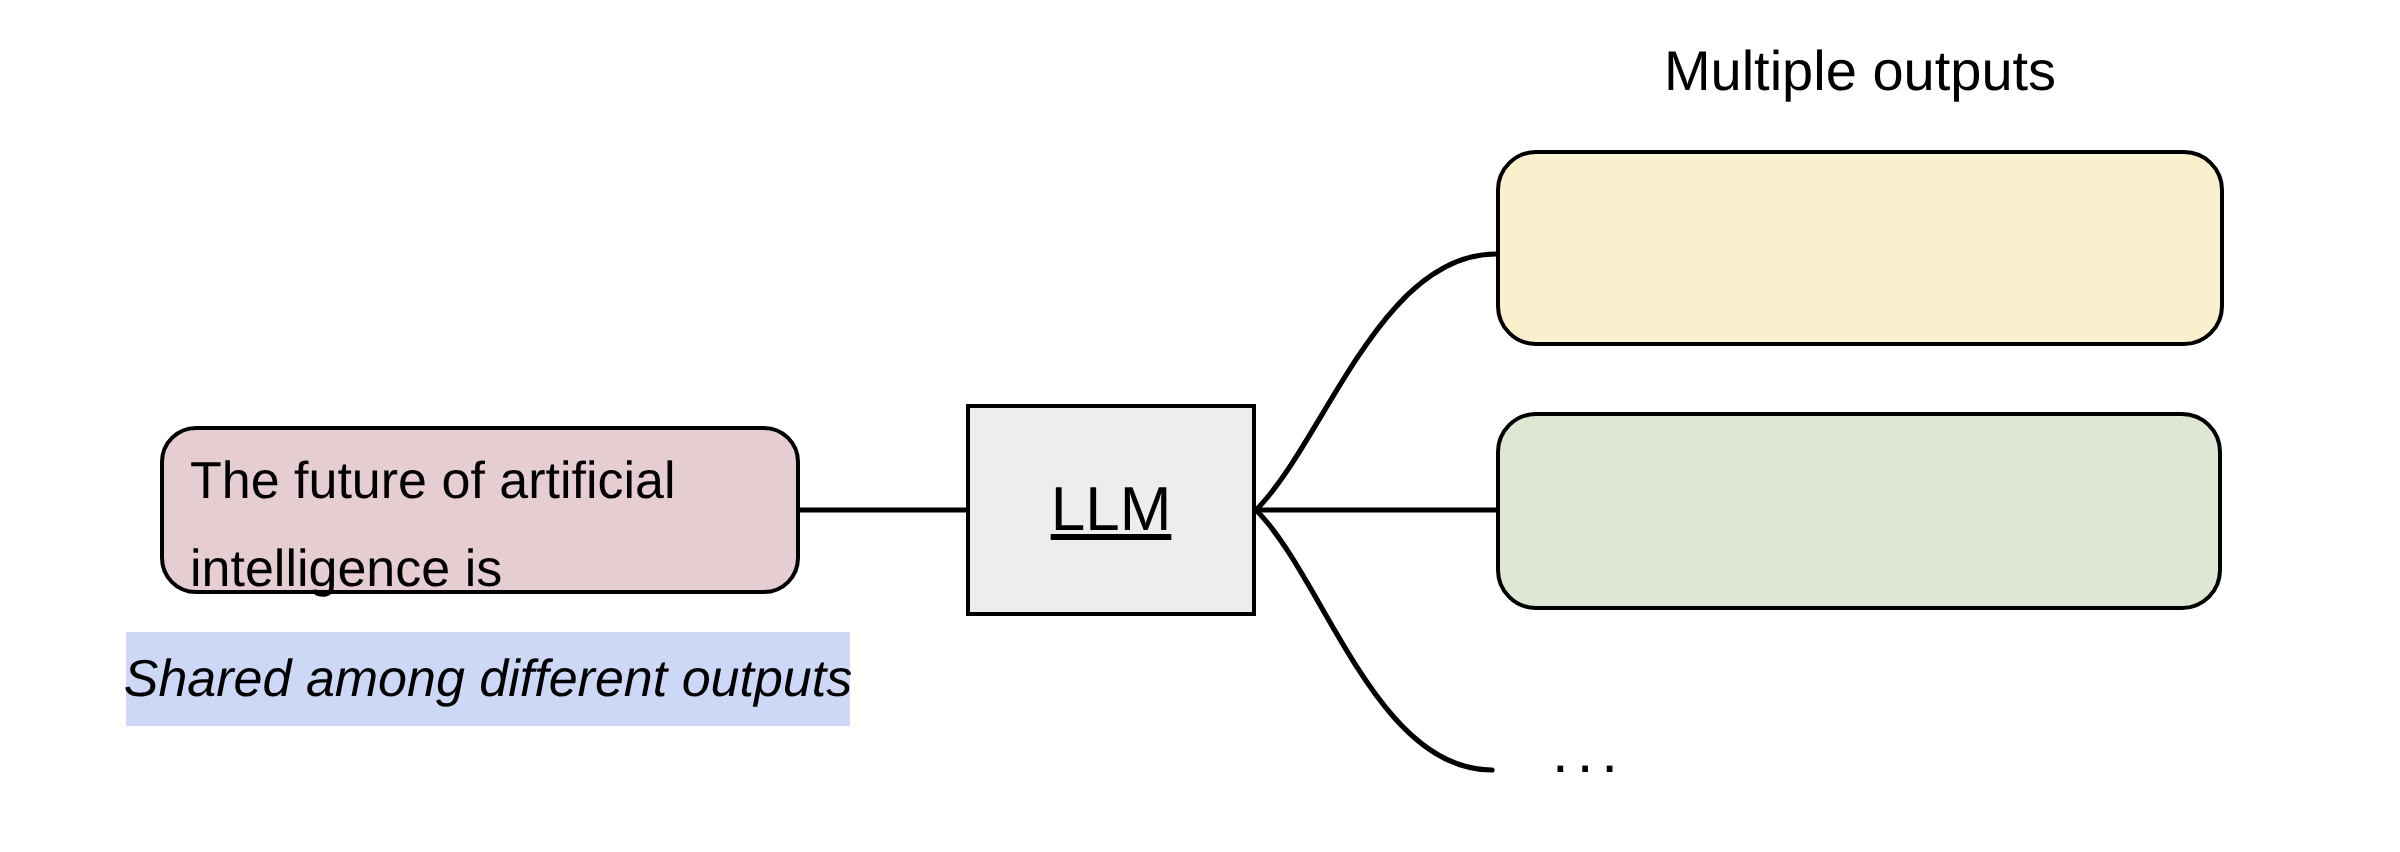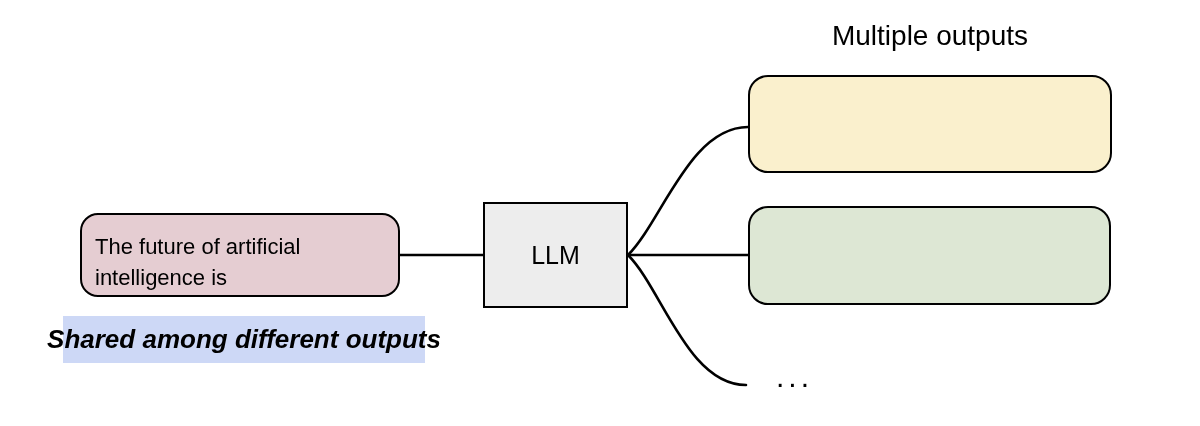--- a/index.html
+++ b/index.html
@@ -59,22 +59,22 @@
   .prompt-box {
     left: 80px;
     top: 213px;
     width: 320px;
     height: 84px;
     border-radius: 18px;
     background: #e5cdd2;
   }
   .prompt-box .box-text {
     padding: 0 10px 0 13px;
-    font-size: 22px;
-    line-height: 31px;
+    font-size: 26px;
+    line-height: 44px;
     text-align: left;
     margin-top: 13px;
   }
   .note-highlight {
     position: absolute;
     left: 63px;
     top: 316px;
     width: 362px;
     height: 47px;
     background: #cdd8f6;
@@ -90,21 +90,22 @@
   }
   .llm-box {
     left: 483px;
     top: 202px;
     width: 145px;
     height: 106px;
     background: #ededed;
     justify-content: center;
   }
   .llm-box .llm-label {
-    font-size: 25px;
+    font-size: 31px;
+    text-decoration: underline;
   }
   .output-box-1 {
     left: 748px;
     top: 75px;
     width: 364px;
     height: 98px;
     border-radius: 20px;
     background: #faf0cd;
   }
   .output-box-2 {
@@ -134,21 +135,21 @@
     <path d="M 628 255 C 662 221, 690 127, 748 127"></path>
     <path d="M 628 255 L 749 255"></path>
     <path d="M 628 255 C 662 289, 688 385, 746 385"></path>
   </svg>
 
 
   <div class="node prompt-box" style="background: rgb(229, 205, 210);">
     <div class="box-text">The future of artificial intelligence is</div>
   </div>
 
-  <div class="note-highlight" style="background: rgb(205, 216, 246); font-weight: bold;">
+  <div class="note-highlight" style="background: rgb(205, 216, 246);">
     <div class="note-text">Shared among different outputs</div>
   </div>
 
   <div class="node llm-box" style="background: rgb(237, 237, 237);">
     <div class="llm-label">LLM</div>
   </div>
 
   <div class="diagram-title outputs-title">Multiple outputs</div>
 
   <div class="node output-box-1" style="background: rgb(250, 240, 205);"></div>

